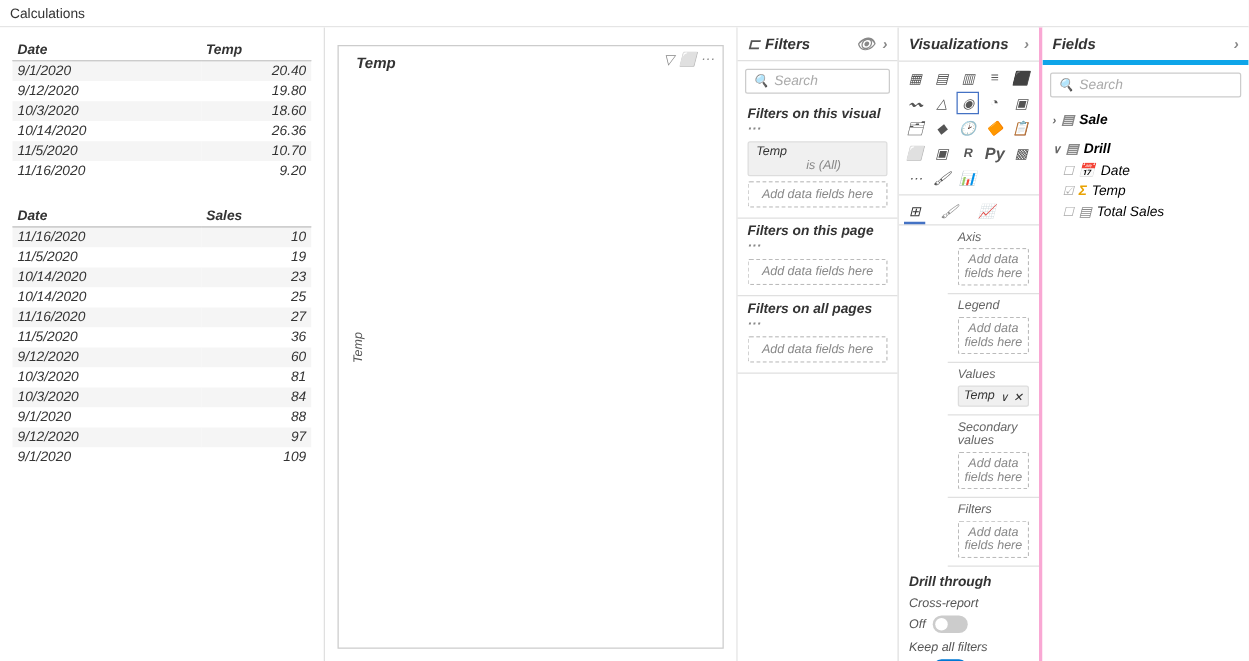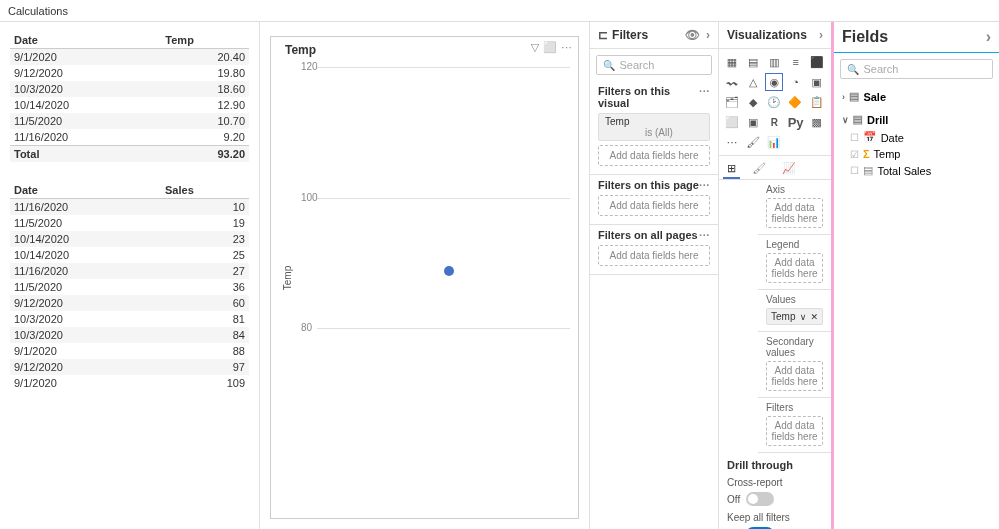--- a/index.html
+++ b/index.html
@@ -13,20 +13,21 @@
       align-items: center;
       padding: 0 8px;
       font-size: 11px;
       color: #333;
     }
 
     .main-container {
       display: flex;
       height: calc(529px - 22px);
       background: #fff;
+      font-style: italic;
     }
 
     
     .left-panel {
       width: 260px;
       border-right: 1px solid #e0e0e0;
       padding: 10px;
       overflow-y: auto;
       background: #fff;
     }
@@ -167,20 +168,21 @@
       border-bottom: 1px solid #e0e0e0;
     }
 
     .filter-section-title {
       display: flex;
       justify-content: space-between;
       font-size: 11px;
       font-weight: 600;
       color: #333;
       margin-bottom: 4px;
+      flex-direction: column;
     }
 
     .filter-chip {
       background: #f0f0f0;
       border: 1px solid #ddd;
       border-radius: 2px;
       padding: 2px 6px;
       font-size: 10px;
       margin-bottom: 2px;
       color: #333;
@@ -323,22 +325,22 @@
       background: #fff;
       overflow-y: auto;
       font-size: 11px;
     }
 
     .fields-panel-header {
       display: flex;
       align-items: center;
       justify-content: space-between;
       padding: 6px 8px;
-      border-bottom: 1px solid #0ea5e9;
-      font-size: 16px;
+      border-bottom: 4px solid #0ea5e9;
+      font-size: 12px;
       font-weight: 600;
       color: #333;
     }
 
     .field-search {
       margin: 6px;
       border: 1px solid #ccc;
       border-radius: 2px;
       padding: 3px 6px;
       display: flex;
@@ -396,33 +398,29 @@
           <tr>
             <td>9/12/2020</td>
             <td class="num">19.80</td>
           </tr>
           <tr>
             <td>10/3/2020</td>
             <td class="num">18.60</td>
           </tr>
           <tr>
             <td>10/14/2020</td>
-            <td class="num">12.90</td>
+            <td class="num">26.36</td>
           </tr>
           <tr>
             <td>11/5/2020</td>
             <td class="num">10.70</td>
           </tr>
           <tr>
             <td>11/16/2020</td>
             <td class="num">9.20</td>
-          </tr>
-          <tr class="total-row">
-            <td>Total</td>
-            <td class="num">93.20</td>
           </tr>
         </tbody>
     </table>
 
     <table class="data-table">
       <thead>
         <tr>
           <th>Date</th>
           <th>Sales</th>
         </tr>
@@ -484,33 +482,20 @@
     <div class="chart-container">
       <span class="chart-title">Temp</span>
       <div class="chart-icons">
         <span>▽</span>
         <span>⬜</span>
         <span>···</span>
       </div>
 
       <div class="y-axis-label">Temp</div>
 
-      <div style="position:absolute; top:30px; left:30px; right:8px; bottom:16px;">
-
-        <div style="position:absolute; top:0; left:16px; right:0; height:1px; background:#e0e0e0;"></div>
-        <div style="position:absolute; top:-6px; left:0; font-size:10px; color:#888;">120</div>
-
-        <div style="position:absolute; top:30%; left:16px; right:0; height:1px; background:#e0e0e0;"></div>
-        <div style="position:absolute; top:calc(30% - 6px); left:0; font-size:10px; color:#888;">100</div>
-
-        <div style="position:absolute; top:60%; left:16px; right:0; height:1px; background:#e0e0e0;"></div>
-        <div style="position:absolute; top:calc(60% - 6px); left:0; font-size:10px; color:#888;">80</div>
-
-        <div class="data-point" style="left:55%; top:47%;"></div>
-      </div>
     </div>
   </div>
 
   <div class="filters-panel">
     <div class="panel-header">
       <div style="display:flex; align-items:center; gap:4px;">
         <span style="color:#555;">⊏</span>
         <span>Filters</span>
       </div>
       <div class="panel-header-icons">

